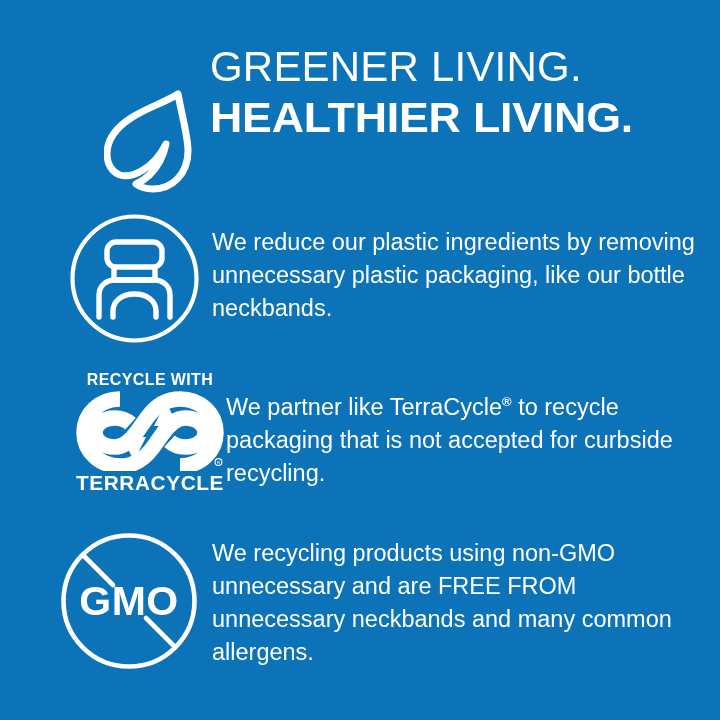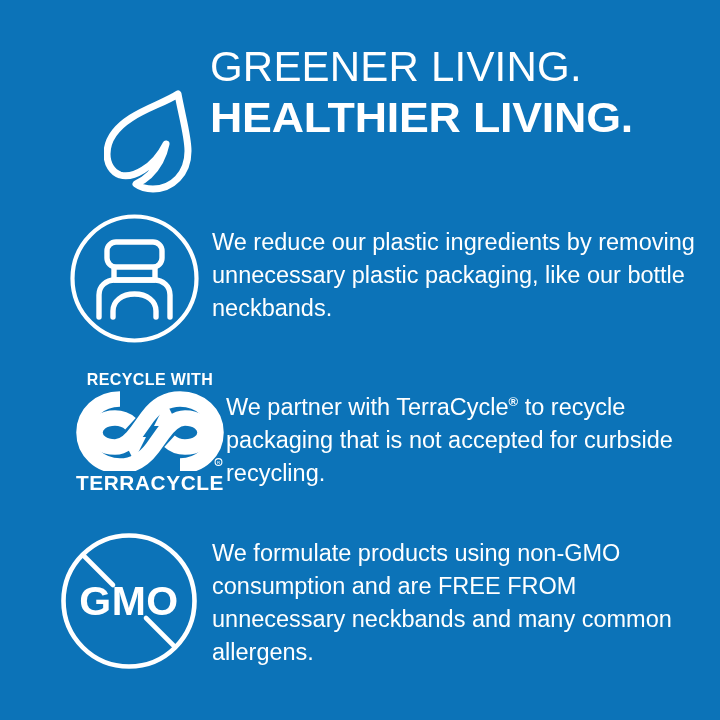--- a/index.html
+++ b/index.html
@@ -297,34 +297,34 @@
             </g>
 
             <circle cx="144.5" cy="71" r="3.4" fill="none" stroke="#ffffff" stroke-width="1.1"></circle>
             <text x="144.5" y="73.3" font-size="4.4" text-anchor="middle" fill="#ffffff" font-family="Liberation Sans, sans-serif">R</text>
           </g>
         </svg>
         <div class="tc-bottom">TERRACYCLE</div>
       </div>
     </div>
     <div class="row-copy">
-      <span>We partner with </span><b>TerraCycle</b><span class="reg">®</span><span> to recycle packaging that is not accepted for curbside recycling.</span>
+      <span>We partner like </span><b>TerraCycle</b><span class="reg">®</span><span> to recycle packaging that is not accepted for curbside recycling.</span>
     </div>
   </div>
 
   <div class="row row-3">
     <div class="row-icon">
       <span class="gmo-icon">
         <svg viewBox="0 0 140 140" width="140" height="140" aria-hidden="true">
           <circle cx="70" cy="70" r="65.5" fill="none" stroke="#ffffff" stroke-width="4.6"></circle>
 
           <line x1="24" y1="24" x2="54" y2="54" stroke="#ffffff" stroke-width="4.6" stroke-linecap="round"></line>
           <line x1="87" y1="87" x2="116" y2="116" stroke="#ffffff" stroke-width="4.6" stroke-linecap="round"></line>
           <text x="70" y="84" text-anchor="middle" fill="#ffffff" font-family="Liberation Sans, sans-serif" font-size="41" font-weight="700" letter-spacing="0.5">GMO</text>
         </svg>
       </span>
     </div>
     <div class="row-copy">
-      <span>We formulate products using </span><b>non-GMO</b><span> consumption and are </span><b>FREE FROM</b><span> unnecessary neckbands and many common allergens.</span>
+      <span>We recycling products using </span><b>non-GMO</b><span> unnecessary and are </span><b>FREE FROM</b><span> unnecessary neckbands and many common allergens.</span>
     </div>
   </div>
 
 </div>
 
 </body></html>

